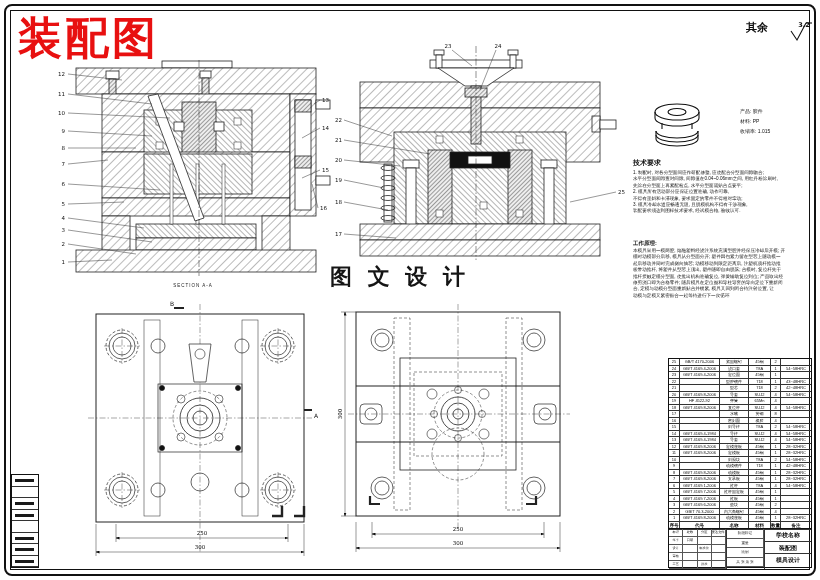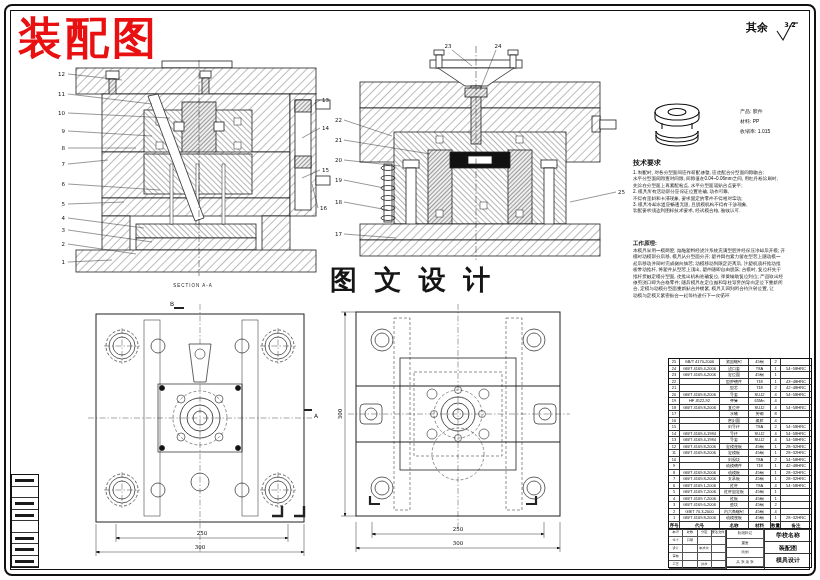--- a/index.html
+++ b/index.html
@@ -2,23 +2,23 @@
 <html><head>
 <meta charset="utf-8">
 <style>
   * { box-sizing: border-box; margin: 0; padding: 0; }
   html,body { width:820px; height:580px; background:#fff; font-family:"Liberation Sans","DejaVu Sans",sans-serif; color:#111; }
   #sheet { position:absolute; left:0; top:0; width:820px; height:580px; background:#fff; overflow:hidden;padding-left:36px; }
   .outer-border { position:absolute; inset:4px; border:2px solid #111; border-radius:8px; }
   .inner-frame { position:absolute; inset:10px; border:1.2px solid #111; }
   .abs { position:absolute; }
   .stamp { left:18px; top:16px; font-size:44px; font-weight:900; color:#e81010; letter-spacing:3px; line-height:1; white-space:nowrap; }
-  .surface-note { left:746px; top:20px; display:flex; align-items:flex-start; gap:6px; font-size:11px; font-weight:bold; }
+  .surface-note { left:746px; top:20px; display:flex; align-items:flex-start; gap:20px; font-size:11px; font-weight:bold; }
   .caption { left:52px; top:283px; width:282px; text-align:center; font-size:4.5px; letter-spacing:1px; color:#222; }
-  .watermark { left:330px; top:262px; font-size:27px; font-weight:600; letter-spacing:4px; color:#151515; font-family:"DejaVu Serif","Liberation Serif",serif; white-space:nowrap; }
+  .watermark { left:330px; top:262px; font-size:22px; font-weight:600; letter-spacing:4px; color:#151515; font-family:"DejaVu Serif","Liberation Serif",serif; white-space:nowrap; }
   .product-info { left:740px; top:106px; font-size:5px; line-height:10px; white-space:nowrap; }
   .tech { left:633px; top:158px; width:182px; }
   .tech .ttl { font-size:7px; font-weight:bold; margin-bottom:2px; }
   .tech .tline, .work .tline { font-size:4.6px; line-height:6.4px; white-space:nowrap; overflow:hidden; }
   .work { left:633px; top:240px; width:184px; }
   .work .ttl { font-size:5.5px; font-weight:bold; margin-bottom:1px; }
   .bom { left:668px; top:358px; width:144px; border:1px solid #111; border-bottom:none; }
   .bom-row { display:grid; grid-template-columns:11px 40px 29px 22px 10px 1fr; height:6.5px; }
   .bom-head { display:grid; grid-template-columns:11px 40px 29px 22px 10px 1fr; height:8px; }
   .bc { border-right:0.5px solid #333; border-bottom:0.5px solid #333; font-size:4px; line-height:6.4px; text-align:center; overflow:hidden; white-space:nowrap; }

